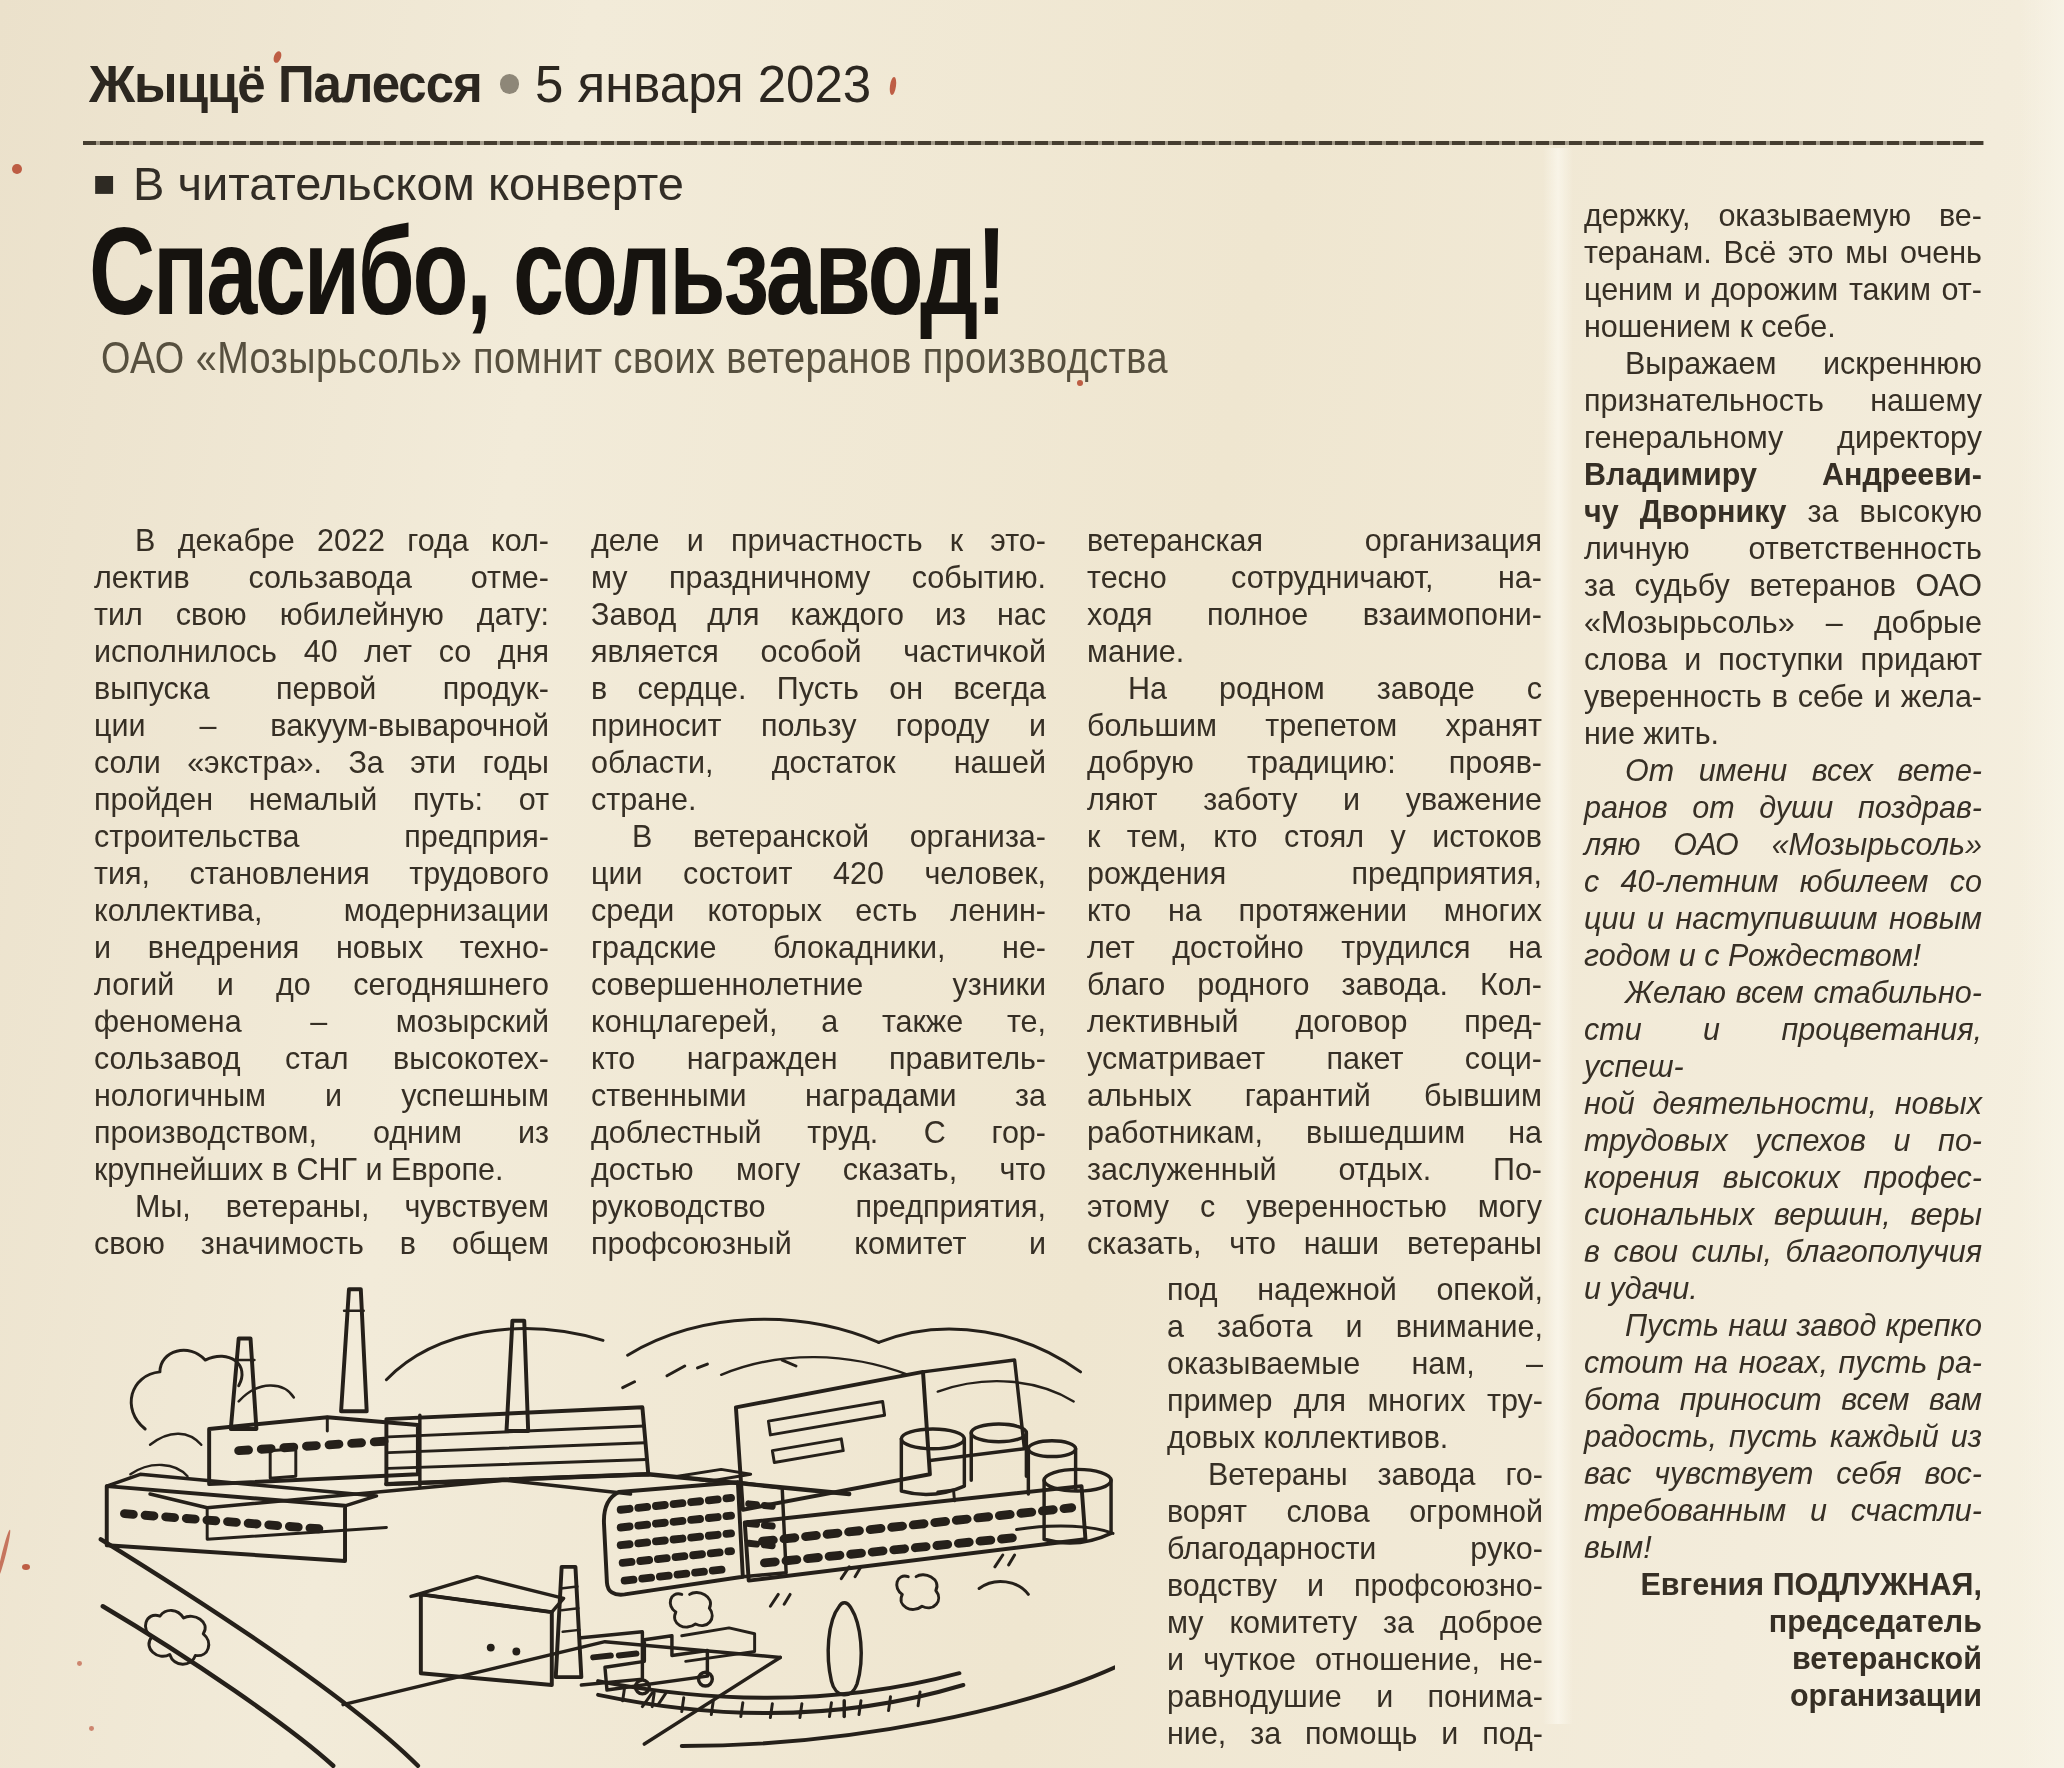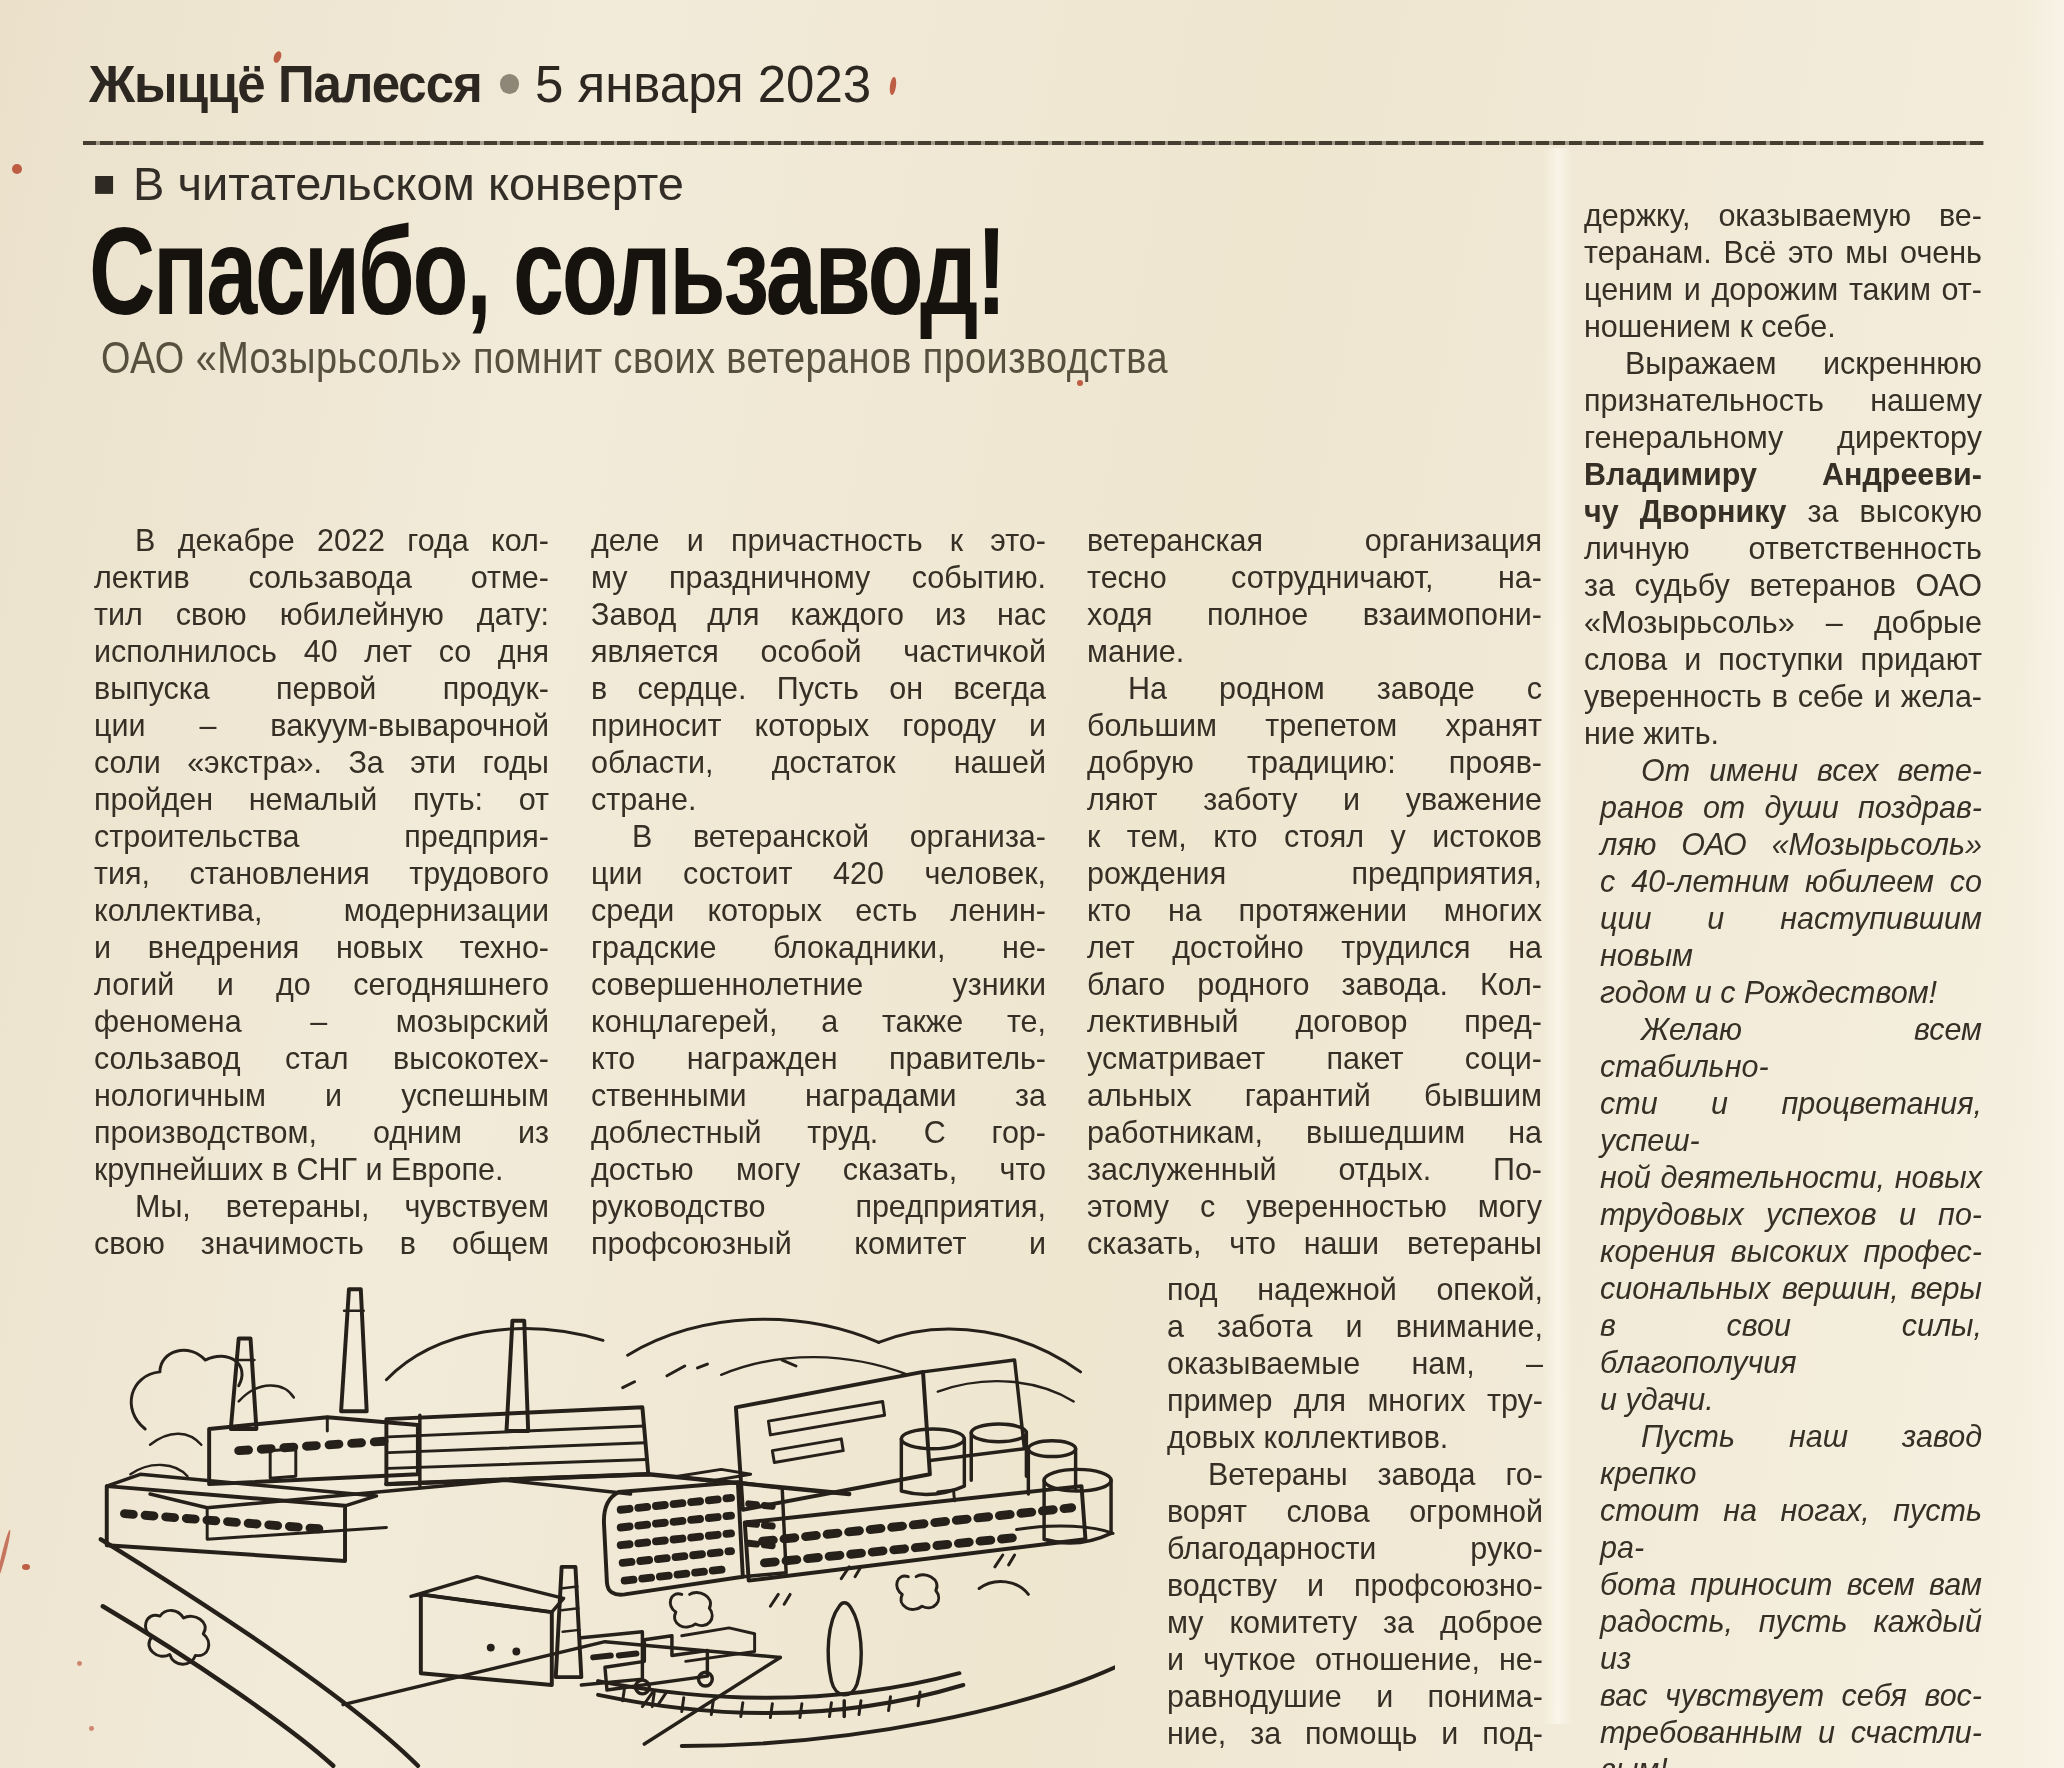--- a/index.html
+++ b/index.html
@@ -30,21 +30,21 @@
   
   .col{position:absolute;font-size:30.5px;line-height:37px;color:#362f25;}
   #col1{left:94px;top:522px;width:455px;}
   #col2{left:591px;top:522px;width:455px;}
   #col3a{left:1087px;top:522px;width:455px;}
   #col3b{left:1167px;top:1271px;width:376px;}
   #col4{left:1584px;top:197px;width:398px;line-height:37px;}
   .ln{text-align:justify;text-align-last:auto;}
   .ln.j{text-align-last:justify;}
   .ln.fi{text-indent:41px;}
-  .ln.italic{font-style:italic;margin-left:16px;}
+  .ln.italic{font-style:italic;}
   .ln.signature{text-align:center;text-align-last:right;font-weight:bold;}
   .ln b{font-weight:bold;}
   
   .illo{position:absolute;left:91px;top:1281px;width:1024px;height:488px;}
   
   .speck{position:absolute;background:#b5452c;border-radius:50%;opacity:.85;}
   .crease{position:absolute;left:1543px;top:148px;width:29.6px;height:1576px;
     background:linear-gradient(90deg,rgba(255,253,246,0),rgba(255,253,246,.55),rgba(255,253,246,0));}
   .edge-right{position:absolute;right:0;top:0;width:45px;height:1768px;
     background:linear-gradient(90deg,rgba(246,242,229,0),#f7f3e6);}
@@ -90,21 +90,21 @@
       <div class="ln">крупнейших в СНГ и Европе.</div>
       <div class="ln fi j">Мы, ветераны, чувствуем</div>
       <div class="ln j">свою значимость в общем</div>
     </div>
   <div class="col" id="col2">
       <div class="ln j">деле и причастность к это-</div>
       <div class="ln j">му праздничному событию.</div>
       <div class="ln j">Завод для каждого из нас</div>
       <div class="ln j">является особой частичкой</div>
       <div class="ln j">в сердце. Пусть он всегда</div>
-      <div class="ln j">приносит которых городу и</div>
+      <div class="ln j">приносит пользу городу и</div>
       <div class="ln j">области, достаток нашей</div>
       <div class="ln">стране.</div>
       <div class="ln fi j">В ветеранской организа-</div>
       <div class="ln j">ции состоит 420 человек,</div>
       <div class="ln j">среди которых есть ленин-</div>
       <div class="ln j">градские блокадники, не-</div>
       <div class="ln j">совершеннолетние узники</div>
       <div class="ln j">концлагерей, а также те,</div>
       <div class="ln j">кто награжден правитель-</div>
       <div class="ln j">ственными наградами за</div>

